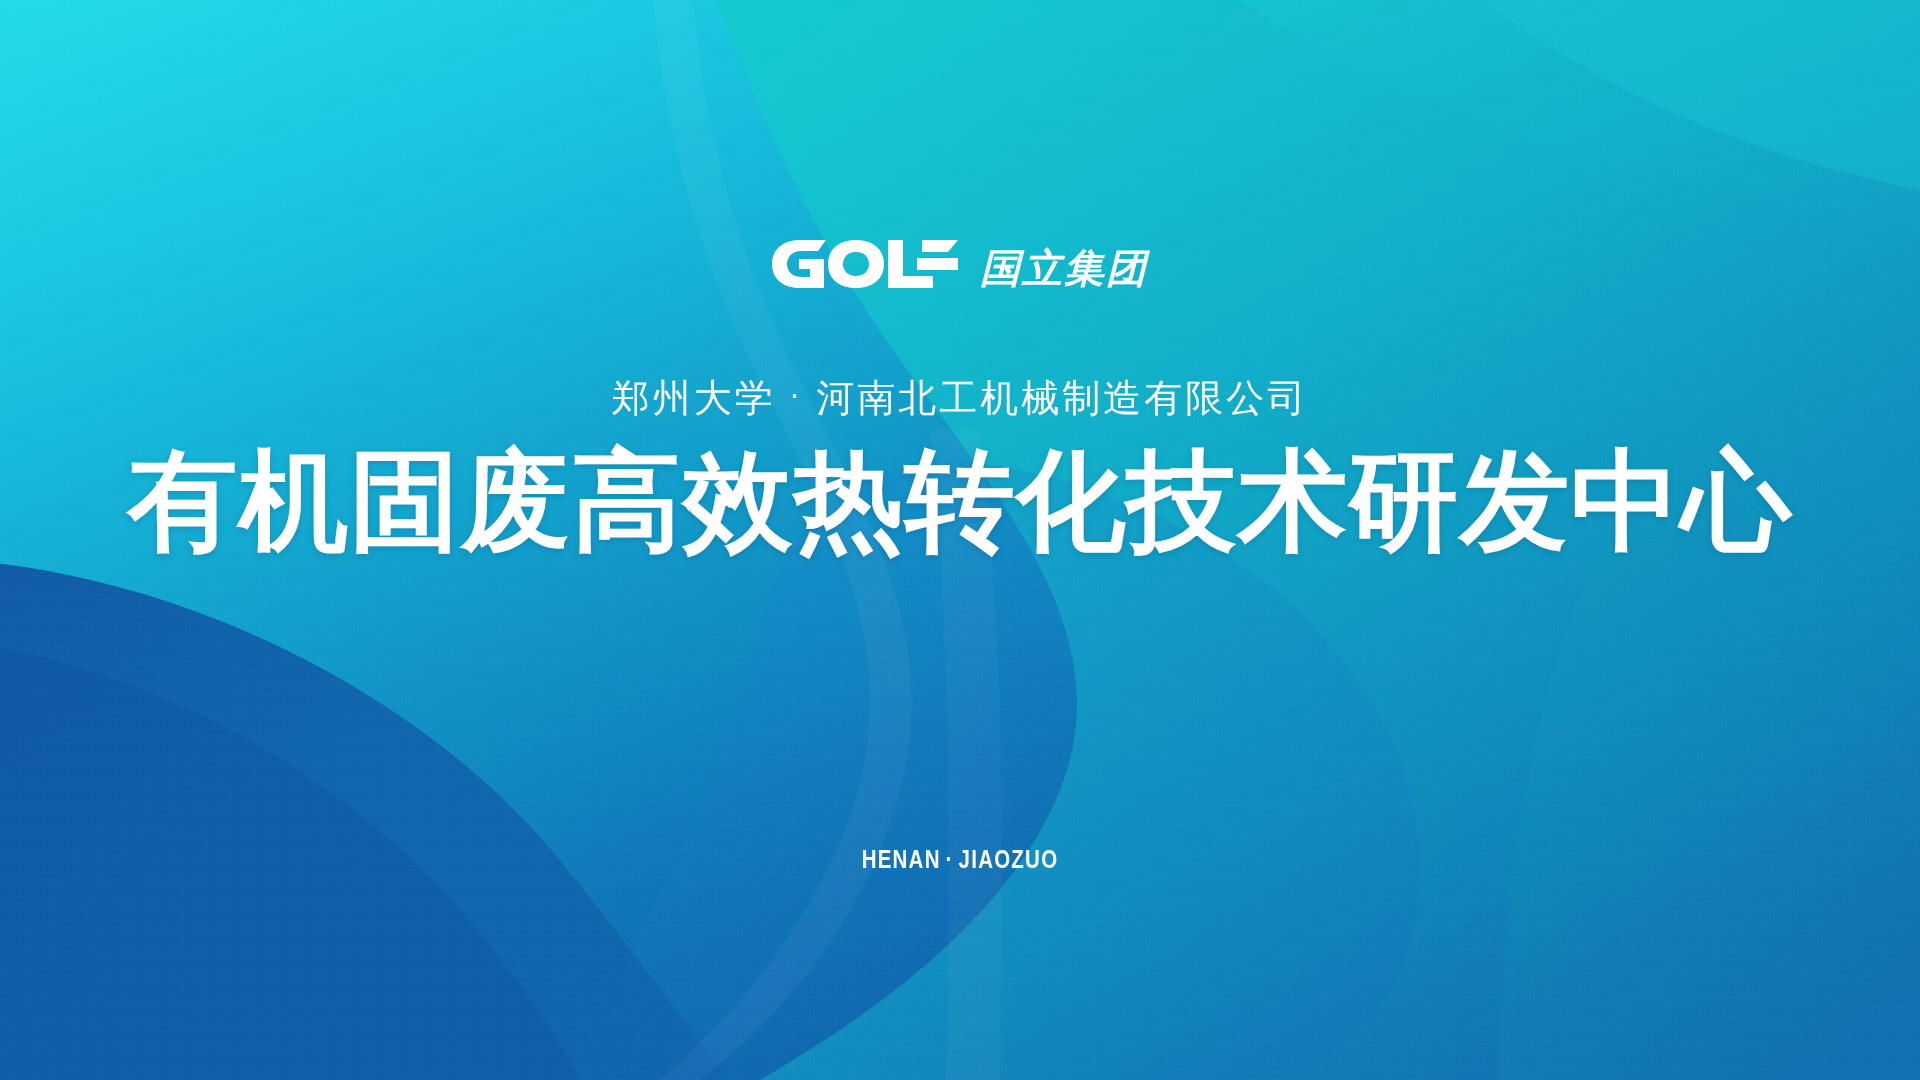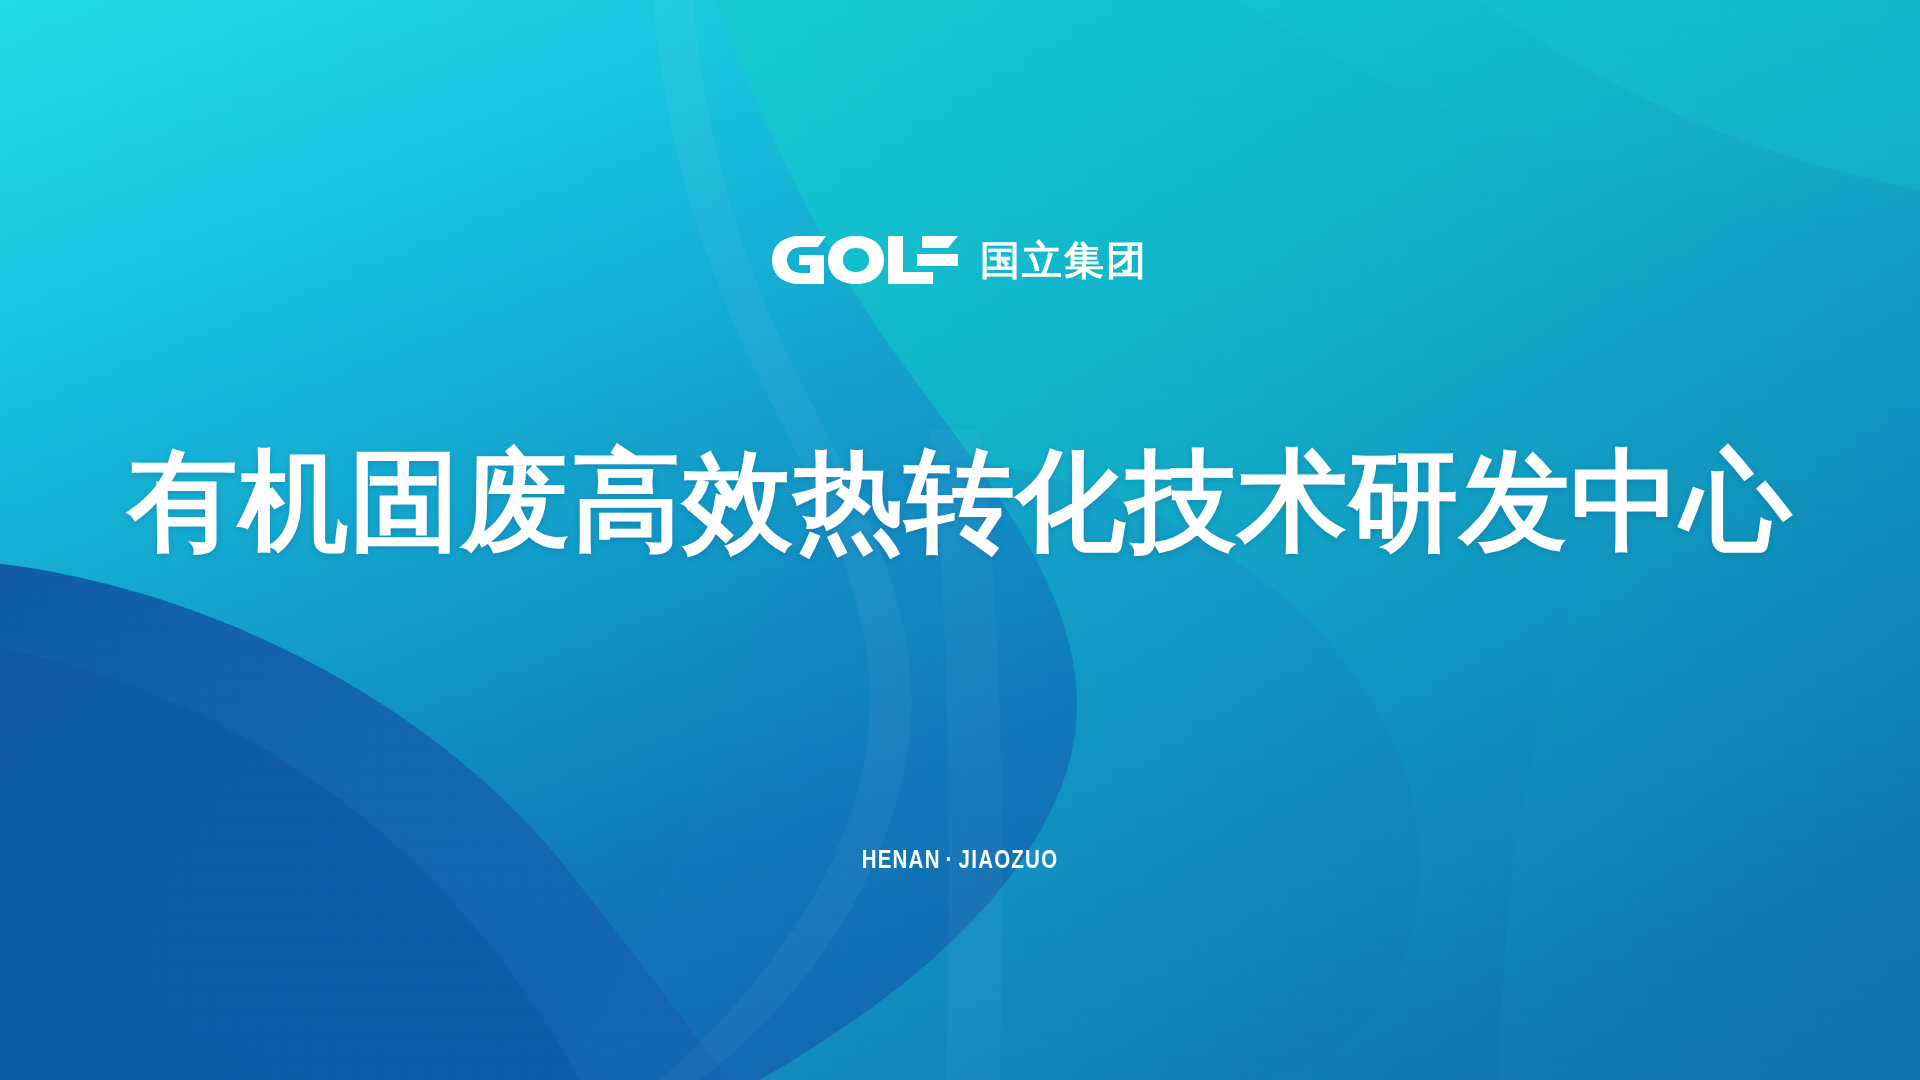--- a/index.html
+++ b/index.html
@@ -49,23 +49,24 @@
   }
 
   
   .logo-row {
     position: absolute;
     top: 232px;
     left: 0;
     right: 0;
     display: flex;
     justify-content: center;
-    align-items: center;
+    align-items: flex-end;
     gap: 22px;
     height: 56px;
+    font-style: italic;
   }
   .logo-mark {
     display: block;
   }
   .logo-cn {
     color: #ffffff;
     font-size: 40px;
     line-height: 1;
     font-weight: 700;
     letter-spacing: 2px;
@@ -255,20 +256,23 @@
 
         <path d="M 232,0 L 262,0 L 262,72 L 322,72 L 322,96 L 232,96 Z" fill="#ffffff"></path>
 
         <path d="M 300,0 L 372,0 L 352,24 L 300,24 Z" fill="#ffffff"></path>
         <path d="M 290,36 L 372,36 L 372,60 L 290,60 Z" fill="#ffffff"></path>
         <path d="M 268,0 L 304,0 L 268,96 L 238,96 Z" fill="#ffffff" opacity="0"></path>
       </svg>
       <span class="logo-cn">国立集团</span>
     </div>
 
+    <div class="subtitle">
+      <span>郑州大学</span><span class="sep">·</span><span>河南北工机械制造有限公司</span>
+    </div>
 
     <div class="title-block">
       <div class="title-line title-line-1">有机固废高效热转化技术研发中心</div>
     </div>
 
     <div class="footer-text">
       <span>HENAN</span><span class="dot">·</span><span>JIAOZUO</span>
     </div>
 
   </div>

